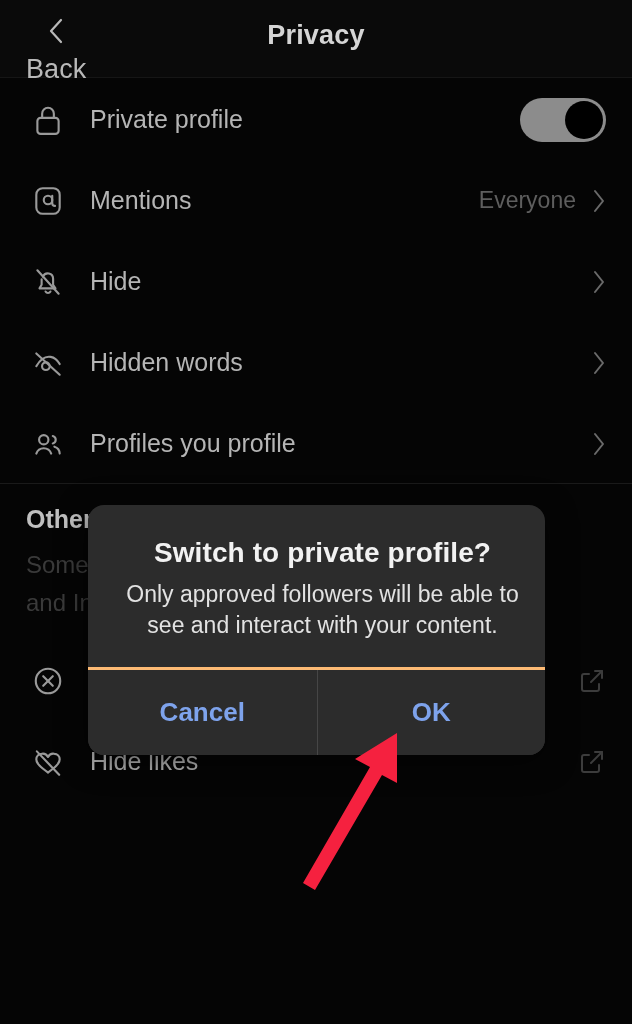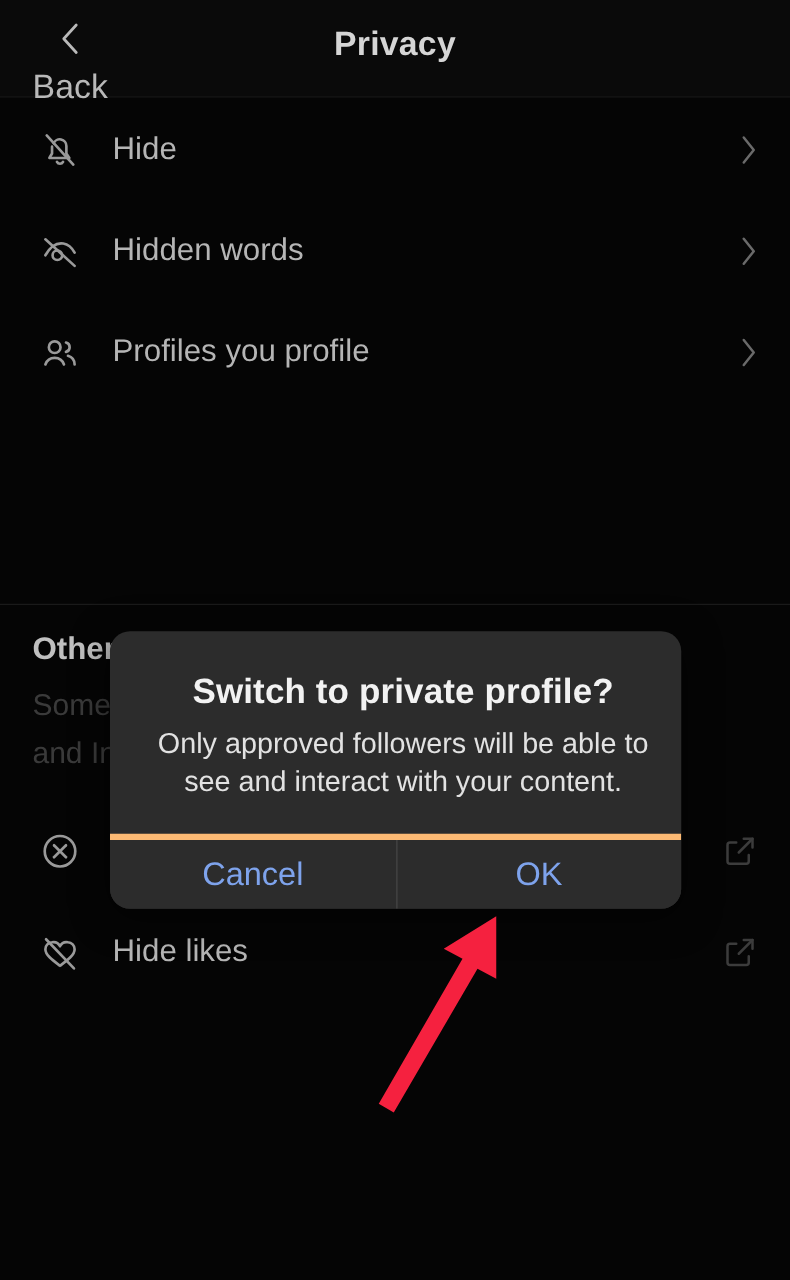--- a/index.html
+++ b/index.html
@@ -156,22 +156,23 @@
     letter-spacing: 0.1px;
   }
   .dialog-message {
     margin-top: 10px;
     font-size: 23px;
     line-height: 31px;
     color: #e2e2e2;
   }
   .dialog-actions {
     display: flex;
-    border-top: 5px solid #fdba74;
-    height: 60px;
+    border-top: 3px solid #fdba74;
+    height: 88px;
+    font-weight: bold;
   }
   .dialog-btn {
     flex: 1 1 50%;
     display: flex; align-items: center; justify-content: center;
     font-size: 26px;
     color: #7ea3ec;
     cursor: pointer;
     background: #2c2c2c;
   }
   .dialog-btn + .dialog-btn {
@@ -198,21 +199,49 @@
           <polyline points="13,2 3,13 13,24"></polyline>
         </svg>
       </span>
       <span class="back-label">Back</span>
     </div>
     <div class="page-title">Privacy</div>
   </div>
 
   <div class="list">
 
-
+    <div class="row">
+      <span class="row-icon">
+        <svg viewBox="0 0 32 32" width="34" height="34" fill="none" stroke="currentColor" stroke-width="2" stroke-linecap="round" stroke-linejoin="round">
+          <rect x="6" y="14" width="20" height="15" rx="3"></rect>
+          <path d="M10.5 14 V10 a5.5 5.5 0 0 1 11 0 v4"></path>
+        </svg>
+      </span>
+      <span class="row-label">Private profile</span>
+      <span class="toggle">
+        <span class="knob"></span>
+      </span>
+    </div>
+
+    <div class="row">
+      <span class="row-icon">
+        <svg viewBox="0 0 32 32" width="34" height="34" fill="none" stroke="currentColor" stroke-width="2" stroke-linecap="round" stroke-linejoin="round">
+          <rect x="5" y="4" width="22" height="24" rx="6"></rect>
+          <circle cx="16" cy="15" r="4"></circle>
+          <path d="M20 11 v7 a2.6 2.6 0 0 0 2.6 2.6"></path>
+        </svg>
+      </span>
+      <span class="row-label">Mentions</span>
+      <span class="row-value">Everyone</span>
+      <span class="row-chevron">
+        <svg viewBox="0 0 14 24" width="14" height="24" fill="none" stroke="currentColor" stroke-width="2" stroke-linecap="round" stroke-linejoin="round">
+          <polyline points="3,2 11,12 3,22"></polyline>
+        </svg>
+      </span>
+    </div>
 
     <div class="row">
       <span class="row-icon">
         <svg viewBox="0 0 32 32" width="34" height="34" fill="none" stroke="currentColor" stroke-width="2" stroke-linecap="round" stroke-linejoin="round">
           <path d="M9 22 h14 l-2.2-3.4 V13 a5 5 0 0 0-9.6-2"></path>
           <path d="M10 13.5 V18.6 L8 22"></path>
           <path d="M13.7 25 a2.6 2.6 0 0 0 4.6 0"></path>
           <line x1="6" y1="5" x2="26" y2="27"></line>
         </svg>
       </span>

